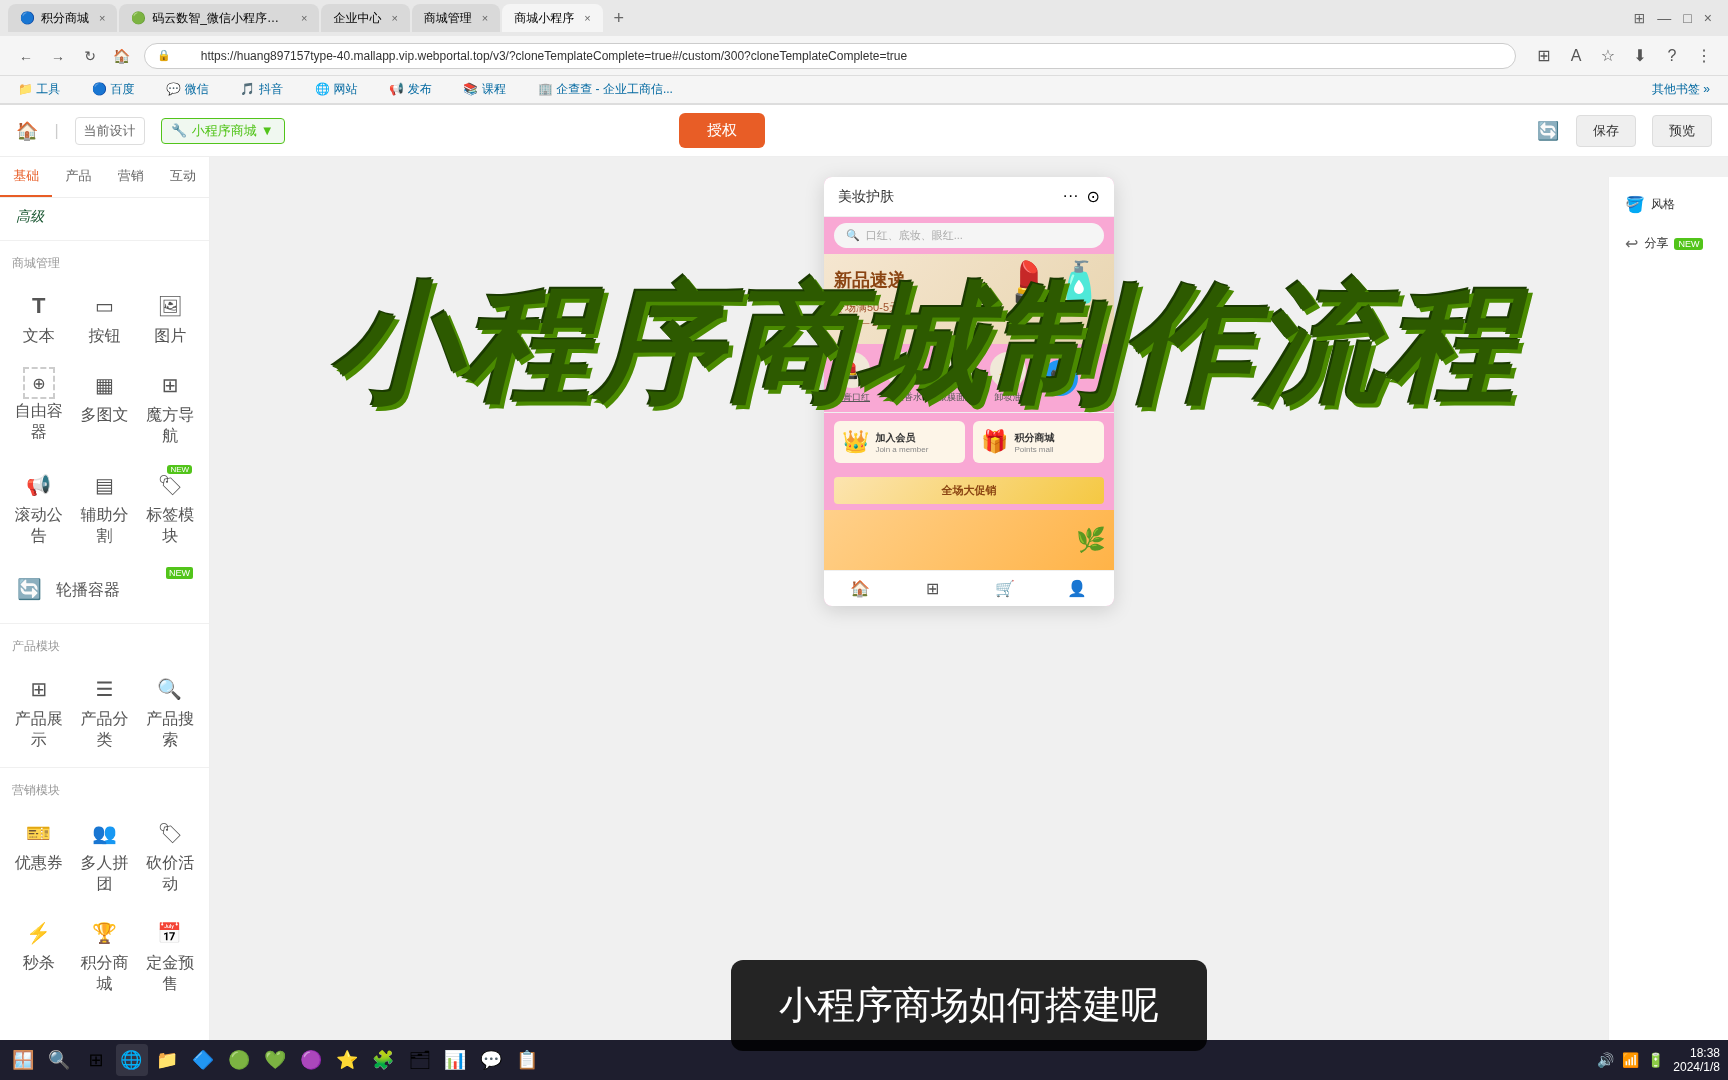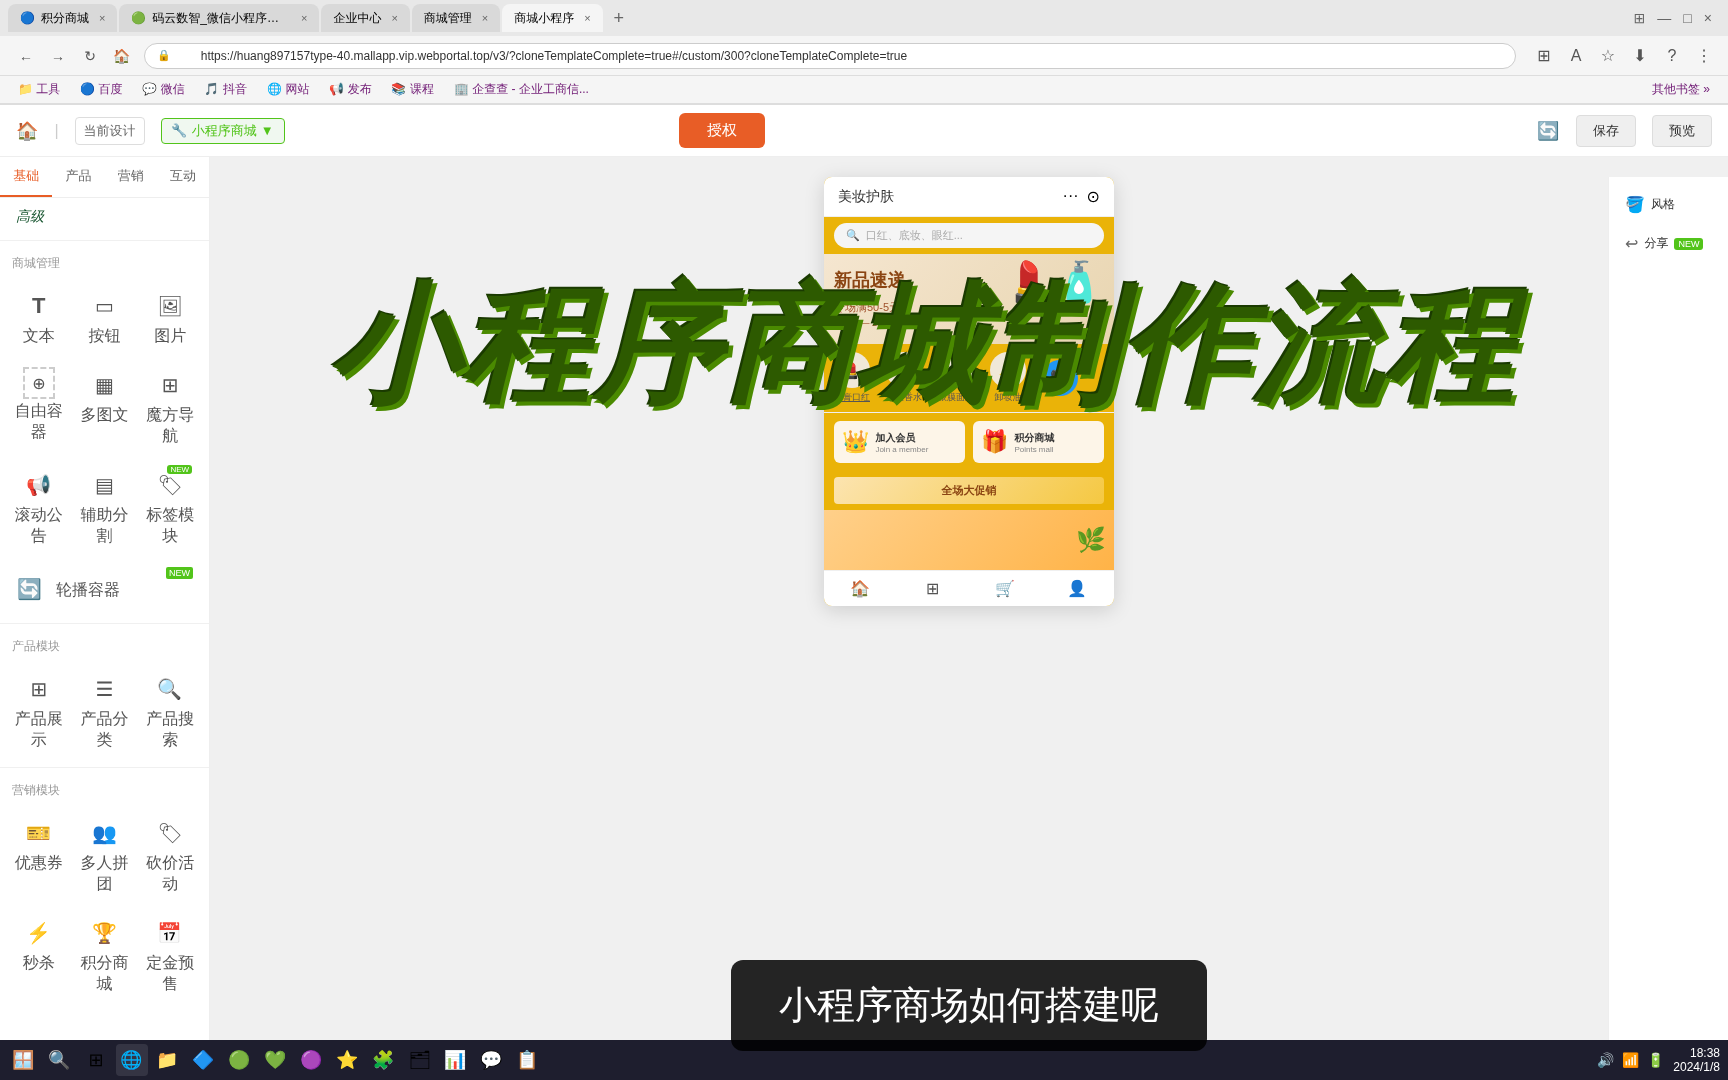--- a/index.html
+++ b/index.html
@@ -15,21 +15,21 @@
     .new-tab-btn { width: 28px; height: 28px; display: flex; align-items: center; justify-content: center; font-size: 18px; color: #666; cursor: pointer; }
 
     .address-bar { display: flex; align-items: center; height: 40px; padding: 0 12px; gap: 8px; background: #f5f5f5; border-bottom: 1px solid #ddd; }
     .nav-btns { display: flex; gap: 4px; }
     .nav-btn { width: 28px; height: 28px; display: flex; align-items: center; justify-content: center; border-radius: 4px; cursor: pointer; font-size: 14px; color: #555; }
     .url-bar { flex: 1; height: 26px; background: white; border: 1px solid #ccc; border-radius: 13px; display: flex; align-items: center; padding: 0 12px; font-size: 12px; color: #333; }
     .url-icon { margin-right: 6px; color: #666; font-size: 11px; }
     .toolbar-icons { display: flex; gap: 8px; align-items: center; margin-left: 8px; }
     .toolbar-icon { width: 24px; height: 24px; display: flex; align-items: center; justify-content: center; cursor: pointer; font-size: 16px; color: #555; }
 
-    .bookmarks-bar { display: flex; align-items: center; height: 28px; padding: 0 12px; gap: 8px; background: #f5f5f5; border-bottom: 1px solid #ddd; font-size: 12px; color: #701a75; overflow: hidden; }
+    .bookmarks-bar { display: flex; align-items: center; height: 28px; padding: 0 12px; gap: 20px; background: #f5f5f5; border-bottom: 1px solid #ddd; font-size: 12px; color: #0369a1; overflow: hidden; }
     .bookmark-item { display: flex; align-items: center; gap: 4px; padding: 2px 6px; cursor: pointer; border-radius: 3px; white-space: nowrap; }
 
     
     .app-header { display: flex; align-items: center; height: 52px; background: white; border-bottom: 1px solid #eee; padding: 0 16px; gap: 16px; }
     .home-icon { font-size: 18px; color: #666; cursor: pointer; }
     .design-mode { display: flex; align-items: center; gap: 6px; font-size: 13px; color: #666; cursor: pointer; padding: 4px 8px; border-radius: 4px; border: 1px solid #ddd; }
     .miniapp-badge { display: flex; align-items: center; gap: 4px; background: #f0f8f0; border: 1px solid #52c41a; border-radius: 4px; padding: 3px 10px; font-size: 13px; color: #52c41a; cursor: pointer; }
     .center-auth { margin: 0 auto; }
     .auth-btn { background: #e85d26; color: white; border: none; border-radius: 6px; padding: 8px 28px; font-size: 15px; cursor: pointer; }
     .header-right { display: flex; align-items: center; gap: 16px; margin-left: auto; }
@@ -48,21 +48,21 @@
     .sidebar-item { display: flex; flex-direction: column; align-items: center; padding: 8px 4px; cursor: pointer; border-radius: 4px; }
     .sidebar-item-icon { width: 36px; height: 36px; display: flex; align-items: center; justify-content: center; font-size: 20px; color: #555; }
     .sidebar-item-label { font-size: 16px; color: #555; margin-top: 2px; text-align: center; }
     .new-badge { background: #52c41a; color: white; font-size: 9px; padding: 0 3px; border-radius: 3px; margin-left: 2px; }
     .section-divider { height: 1px; background: #f0f0f0; margin: 4px 0; }
 
     
     .content-area { flex: 1; background: #f0f0f0; position: relative; display: flex; align-items: flex-start; justify-content: center; padding-top: 20px; overflow: hidden; }
 
     
-    .phone-preview { width: 290px; background: #eab308; border-radius: 8px; box-shadow: 0 4px 20px rgba(0,0,0,0.15); overflow: hidden; position: relative; z-index: 1; }
+    .phone-preview { width: 290px; background: #f9a8d4; border-radius: 8px; box-shadow: 0 4px 20px rgba(0,0,0,0.15); overflow: hidden; position: relative; z-index: 1; }
     .phone-header { display: flex; align-items: center; justify-content: space-between; padding: 10px 14px; background: white; border-bottom: 1px solid #f0f0f0; }
     .phone-icons { display: flex; gap: 8px; }
     .phone-search { display: flex; align-items: center; gap: 6px; background: #f5f5f5; border-radius: 16px; padding: 5px 12px; margin: 6px 10px; font-size: 11px; color: #aaa; }
     .banner { width: 100%; height: 90px; background: linear-gradient(135deg, #f5e6d0, #e8d5b0); display: flex; align-items: center; padding: 10px; position: relative; overflow: hidden; }
     .banner-img { position: absolute; right: 10px; top: 5px; font-size: 40px; }
     .category-row { display: flex; align-items: center; padding: 8px 10px; gap: 16px; border-bottom: 1px solid #f0f0f0; }
     .cat-item { display: flex; flex-direction: column; align-items: center; font-size: 9px; color: #555; gap: 3px; }
     .cat-icon-circle { width: 36px; height: 36px; border-radius: 50%; background: #f0e8d8; display: flex; align-items: center; justify-content: center; font-size: 16px; }
     .phone-cta-row { display: flex; gap: 8px; padding: 8px 10px; }
     .cta-card { flex: 1; background: #fdf5e8; border-radius: 6px; padding: 8px; display: flex; align-items: center; gap: 6px; }

